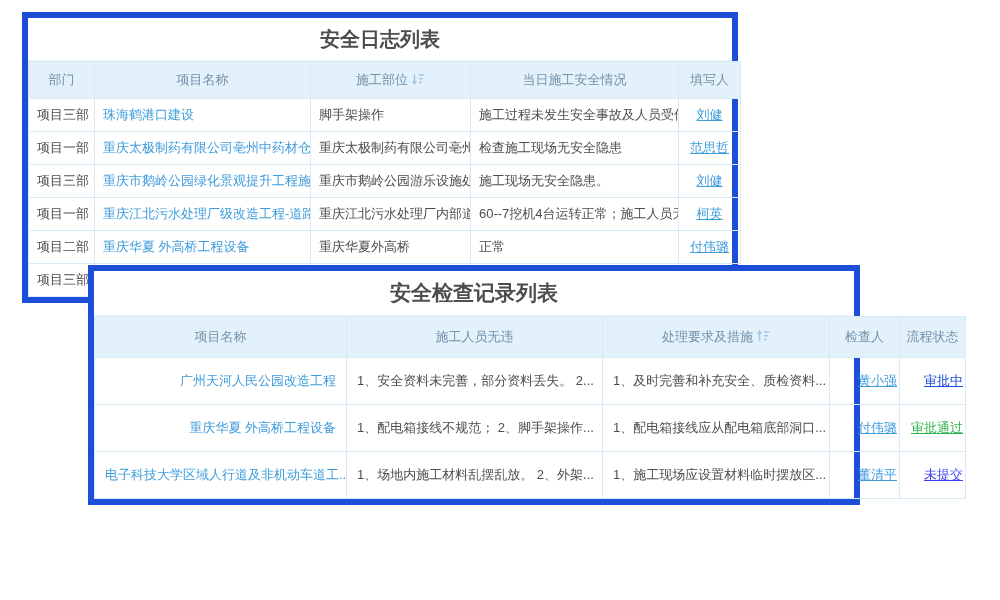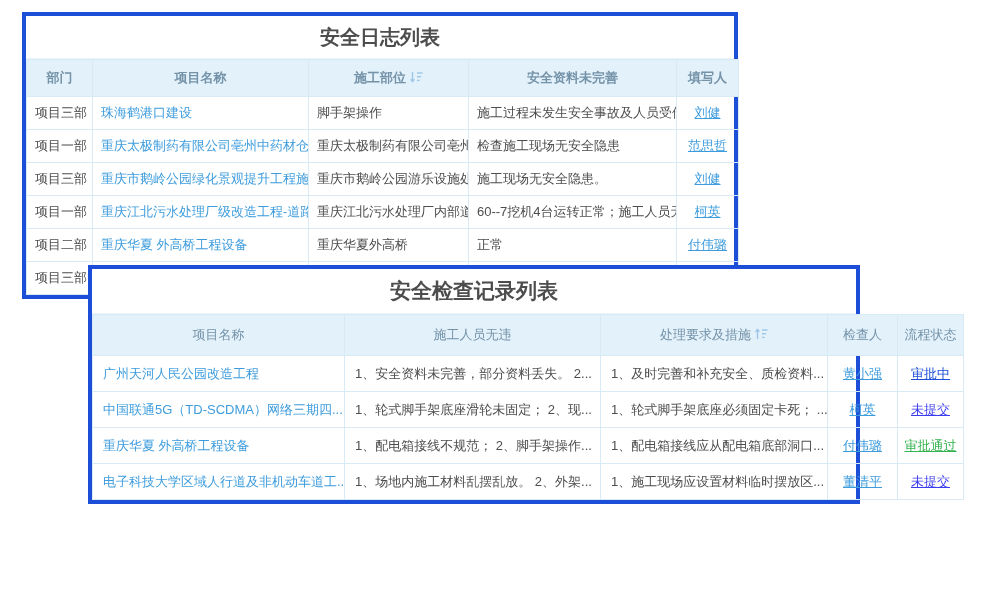--- a/index.html
+++ b/index.html
@@ -1,37 +1,37 @@
 <!DOCTYPE html>
 <html><head>
 <meta charset="utf-8">
 <style>
   * { margin:0; padding:0; box-sizing:border-box; }
   html,body { width:1000px; height:600px; background:#ffffff;
     font-family:"Liberation Sans", sans-serif; position:relative; overflow:hidden; }
 
-  .panel { position:absolute; background:#fff; border:4px solid #1d4ed8; }
+  .panel { position:absolute; background:#fff; border:6px solid #1d4ed8; }
   .log-panel { left:22px; top:12px; width:716px; }
   .insp-panel { left:88px; top:265px; width:772px; }
 
   .panel-title { text-align:center; font-weight:bold; color:#4d4d4d;
     border-bottom:1px solid #eef5fa; }
   .log-panel .panel-title { font-size:20px; padding:8px 0 7px; }
   .insp-panel .panel-title { font-size:21px; padding:8px 0 8px; }
 
   table { width:100%; border-collapse:collapse; table-layout:fixed; }
   th, td { border:1px solid #d9eaf7; white-space:nowrap; overflow:hidden; }
   th { background:#e3f1fb; color:#7492a8; font-weight:normal; font-size:13px;
     text-align:center; }
   td { color:#4d4d4d; font-size:13px; text-align:left;margin-left:33px; }
 
-  .log-panel th { padding:9px 4px;font-weight:bold; }
+  .log-panel th { padding:9px 4px; }
   .log-panel td { padding:7px 8px; height:30px; }
   .insp-panel th { padding:11px 4px; }
-  .insp-panel td { padding:8px 10px; height:36px; }
+  .insp-panel td { padding:14px 10px; height:36px;text-align:right; }
 
   .c-link { color:#3e9cdd; }
   .c-center { text-align:center;text-decoration:underline; }
   td.c-center { padding-left:2px; padding-right:2px; }
 
   .status-pending { color:#1d4ed8; }
   .status-unsubmitted { color:#3c3cf0; }
   .status-approved { color:#33b350; }
 
   .sort-icon { display:inline-block; vertical-align:-1px; margin-left:4px; }
@@ -55,21 +55,21 @@
         <th>项目名称</th>
         <th><span>施工部位</span><svg class="sort-icon" width="13" height="12" viewBox="0 0 13 12">
               <g stroke="#9dc6e8" stroke-width="1.4" fill="none">
                 <line x1="2.5" y1="1" x2="2.5" y2="10.5"></line>
                 <polyline points="0.6,8.2 2.5,10.7 4.4,8.2"></polyline>
                 <line x1="7" y1="2" x2="12.5" y2="2"></line>
                 <line x1="7" y1="5.7" x2="11" y2="5.7"></line>
                 <line x1="7" y1="9.4" x2="9.6" y2="9.4"></line>
               </g>
             </svg></th>
-        <th>安全资料未完善</th>
+        <th>当日施工安全情况</th>
         <th>填写人</th>
       </tr>
     </thead>
     <tbody>
       <tr>
         <td>项目三部</td>
         <td class="c-link">珠海鹤港口建设</td>
         <td>脚手架操作</td>
         <td>施工过程未发生安全事故及人员受伤情况</td>
         <td class="c-link c-center">刘健</td>
@@ -142,27 +142,20 @@
     </thead>
     <tbody>
       <tr>
         <td class="c-link">广州天河人民公园改造工程</td>
         <td>1、安全资料未完善，部分资料丢失。 2...</td>
         <td>1、及时完善和补充安全、质检资料...</td>
         <td class="c-link c-center">黄小强</td>
         <td class="c-center status-pending">审批中</td>
       </tr>
       <tr>
-        <td class="c-link">中国联通5G（TD-SCDMA）网络三期四...</td>
-        <td>1、轮式脚手架底座滑轮未固定； 2、现...</td>
-        <td>1、轮式脚手架底座必须固定卡死；  ...</td>
-        <td class="c-link c-center">柯英</td>
-        <td class="c-center status-unsubmitted">未提交</td>
-      </tr>
-      <tr>
         <td class="c-link">重庆华夏 外高桥工程设备</td>
         <td>1、配电箱接线不规范； 2、脚手架操作...</td>
         <td>1、配电箱接线应从配电箱底部洞口...</td>
         <td class="c-link c-center">付伟璐</td>
         <td class="c-center status-approved">审批通过</td>
       </tr>
       <tr>
         <td class="c-link">电子科技大学区域人行道及非机动车道工...</td>
         <td>1、场地内施工材料乱摆乱放。 2、外架...</td>
         <td>1、施工现场应设置材料临时摆放区...</td>

